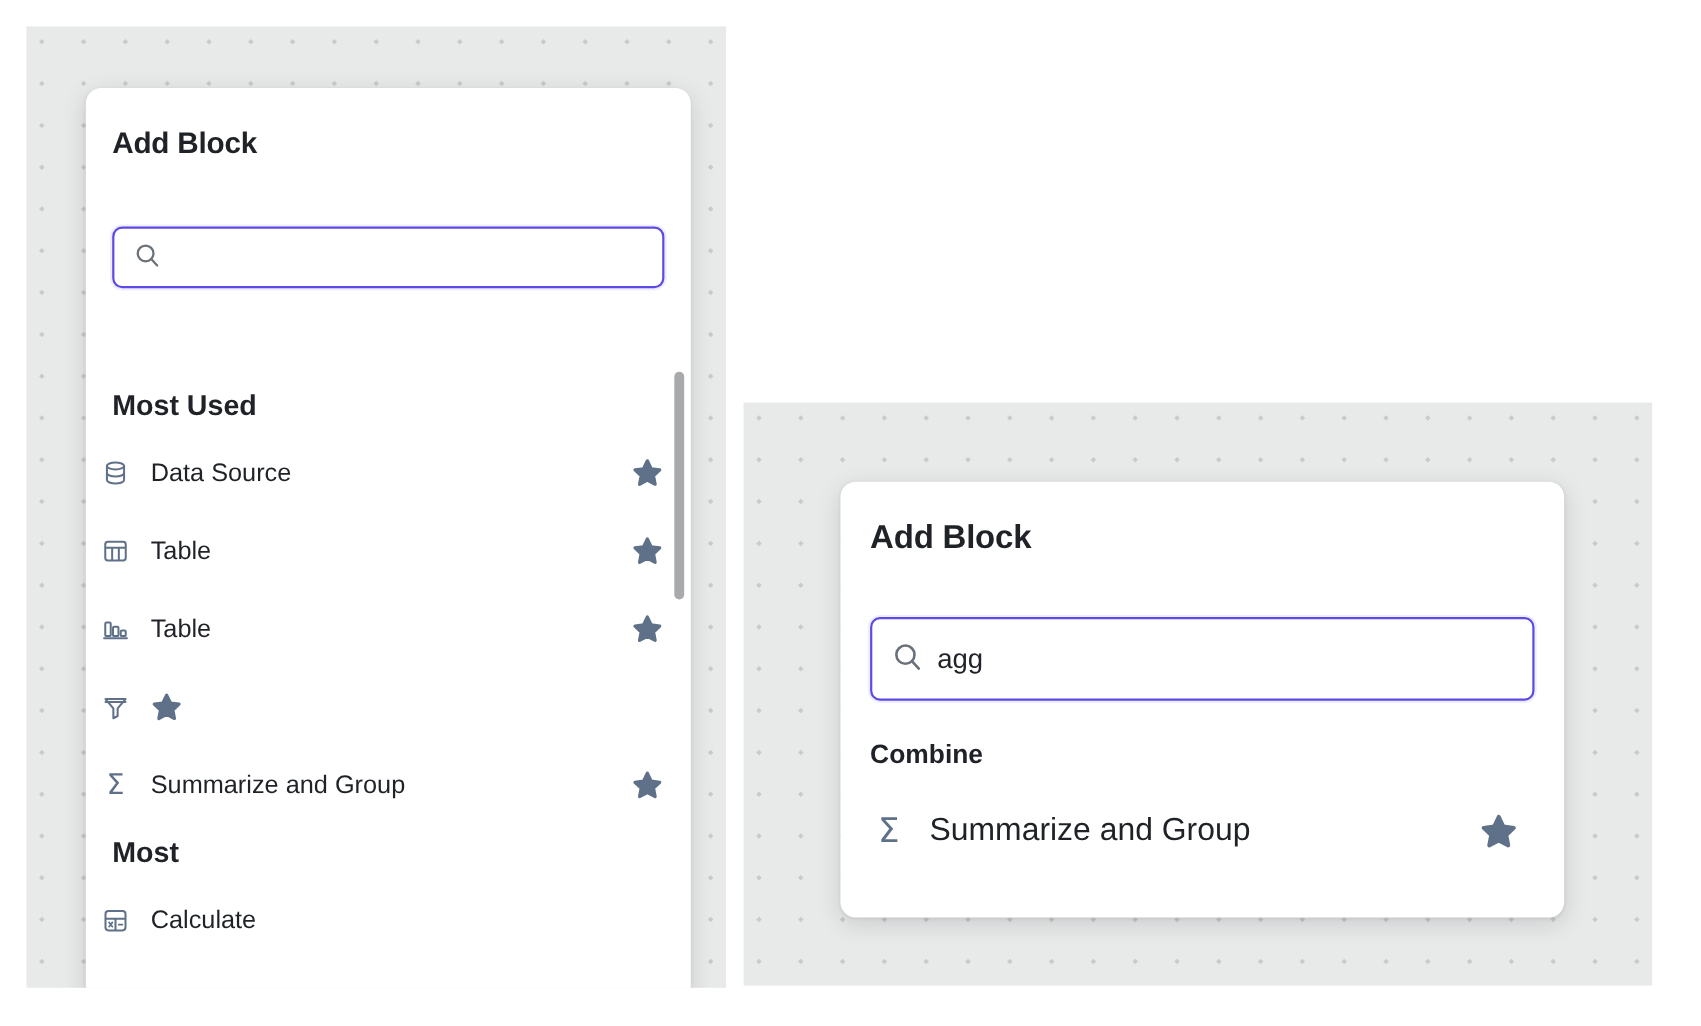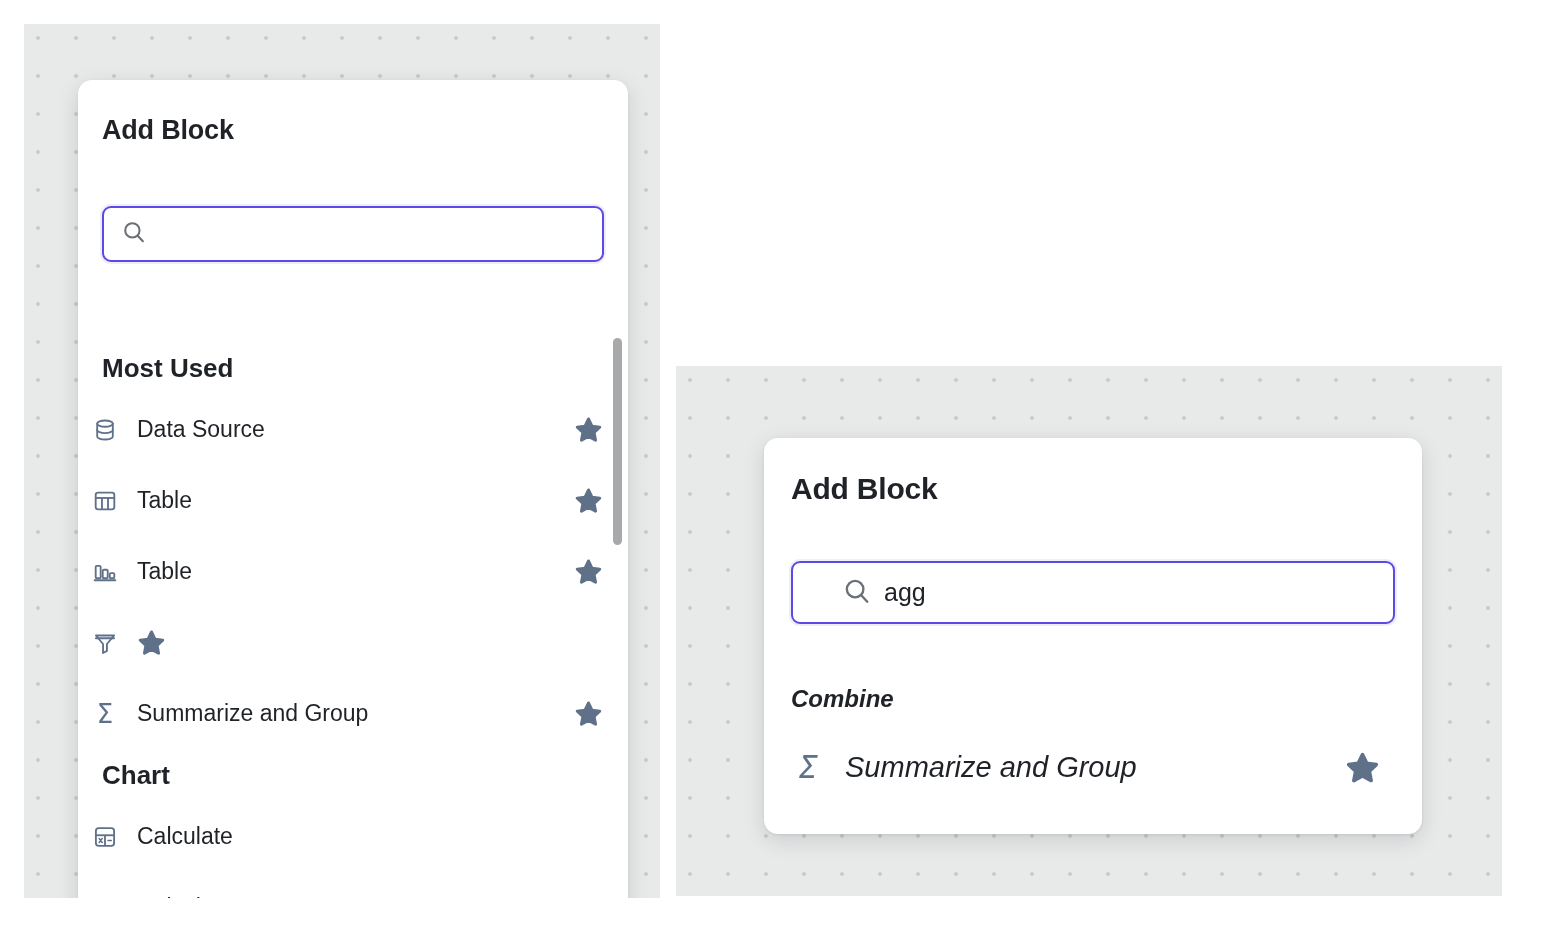--- a/index.html
+++ b/index.html
@@ -213,25 +213,24 @@
   #right-card .card-title {
     left: 27px;
     top: 34px;
     font-size: 30px;
   }
 
   #right-search {
     left: 27px;
     top: 123px;
     width: 604px;
-    height: 63px;
-    padding-left: 32px;
-  }
-
-  #right-list { left: 0; top: 232px; width: 658px; font-style: italic; }
+    height: 76px;
+  }
+
+  #right-list { left: 0; top: 220px; width: 658px; }
 
   #right-list .list-section-title {
     font-size: 24px;
     padding: 0 27px;
     height: 58px;
   }
 
   #right-list .block-row {
     height: 78px;
     padding: 0 27px;
@@ -742,21 +741,21 @@
               <span class="sigma-glyph">Σ</span>
             </span>
             <span class="row-label">Summarize and Group</span>
             <span class="row-star">
               <svg width="27" height="27" viewBox="0 0 24 24" fill="#5f7189" stroke="#5f7189" stroke-width="2.6" stroke-linejoin="round">
                 <polygon points="12,2.6 15.1,9 22,9.9 17,14.7 18.3,21.5 12,18.2 5.7,21.5 7,14.7 2,9.9 8.9,9"></polygon>
               </svg>
             </span>
           </div>
 
-          <div class="list-section-title">Chart</div>
+          <div class="list-section-title">Most</div>
 
           <div class="block-row">
             <span class="row-icon">
               <svg width="26" height="26" viewBox="0 0 24 24" fill="none" stroke="#5f7189" stroke-width="1.7" stroke-linejoin="round">
                 <rect x="3.6" y="3.8" width="16.8" height="16.4" rx="2.6"></rect>
                 <line x1="3.6" y1="10.4" x2="20.4" y2="10.4"></line>
                 <line x1="12" y1="10.4" x2="12" y2="20.2"></line>
                 <path d="M6.6 13.4l2.8 3.6M9.4 13.4l-2.8 3.6" stroke-width="1.4" stroke-linecap="round"></path>
                 <line x1="14.8" y1="15.3" x2="17.8" y2="15.3" stroke-width="1.4" stroke-linecap="round"></line>
               </svg>

